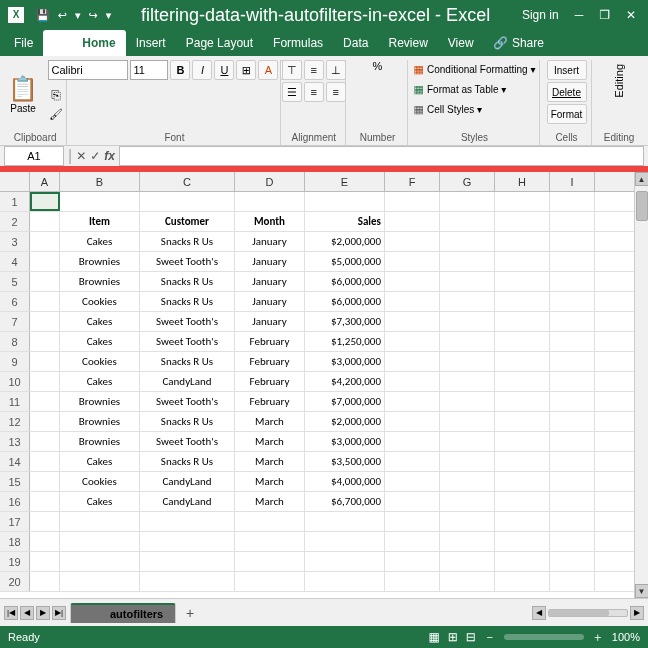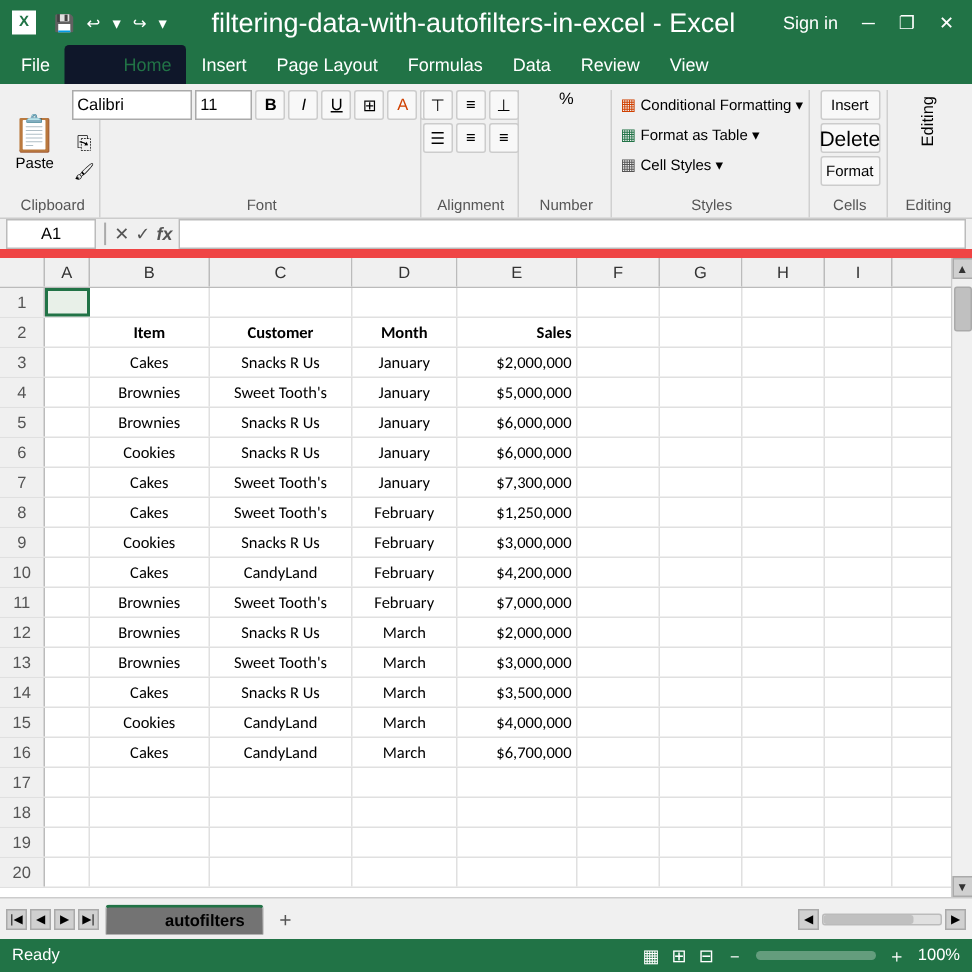--- a/index.html
+++ b/index.html
@@ -40,23 +40,23 @@
       padding: 4px 10px;
       font-size: 12px;
       color: white;
       cursor: pointer;
       border-radius: 3px 3px 0 0;
       height: 26px;
       display: flex;
       align-items: center;
     }
     .ribbon-tab.active {
-      background: #0f172a;
+      background: #ffffff;
       color: #217346;
-      font-weight: normal;
+      font-weight: bold;
       padding-left: 39px;
     }
 
     
     .ribbon {
       background: #f0f0f0;
       border-bottom: 1px solid #ccc;
       display: flex;
       align-items: stretch;
       padding: 4px 4px 0;
@@ -431,20 +431,21 @@
 
 <div class="ribbon-tabs">
   <div class="ribbon-tab">File</div>
   <div class="ribbon-tab active">Home</div>
   <div class="ribbon-tab">Insert</div>
   <div class="ribbon-tab">Page Layout</div>
   <div class="ribbon-tab">Formulas</div>
   <div class="ribbon-tab">Data</div>
   <div class="ribbon-tab">Review</div>
   <div class="ribbon-tab">View</div>
+  <div class="ribbon-tab">🔗 Share</div>
 </div>
 
 <div class="ribbon">
 
   <div class="ribbon-group">
     <div class="ribbon-group-content">
       <div class="paste-btn">
         <span style="font-size:24px;">📋</span>
         <span style="font-size:10px;">Paste</span>
       </div>
@@ -518,21 +519,21 @@
         <span style="font-size:11px;color:#555;">▦</span>
         <span style="font-size:10px;">Cell Styles ▾</span>
       </div>
     </div>
     <span class="ribbon-group-label">Styles</span>
   </div>
 
   <div class="ribbon-group" style="min-width:50px;">
     <div class="ribbon-group-content" style="flex-direction:column;align-items:center;gap:2px;">
       <button class="fmt-btn" style="width:40px;font-size:10px;">Insert</button>
-      <button class="fmt-btn" style="width:40px;font-size:14px;">Delete</button>
+      <button class="fmt-btn" style="width:40px;font-size:10px;text-decoration:underline;">Delete</button>
       <button class="fmt-btn" style="width:40px;font-size:10px;">Format</button>
     </div>
     <span class="ribbon-group-label">Cells</span>
   </div>
 
   <div class="ribbon-group" style="min-width:50px;border-right:none;">
     <div class="ribbon-group-content" style="flex-direction:column;align-items:center;gap:2px;">
       <div style="font-size:11px;writing-mode:vertical-rl;transform:rotate(180deg);padding:4px 0;">Editing</div>
     </div>
     <span class="ribbon-group-label">Editing</span>

